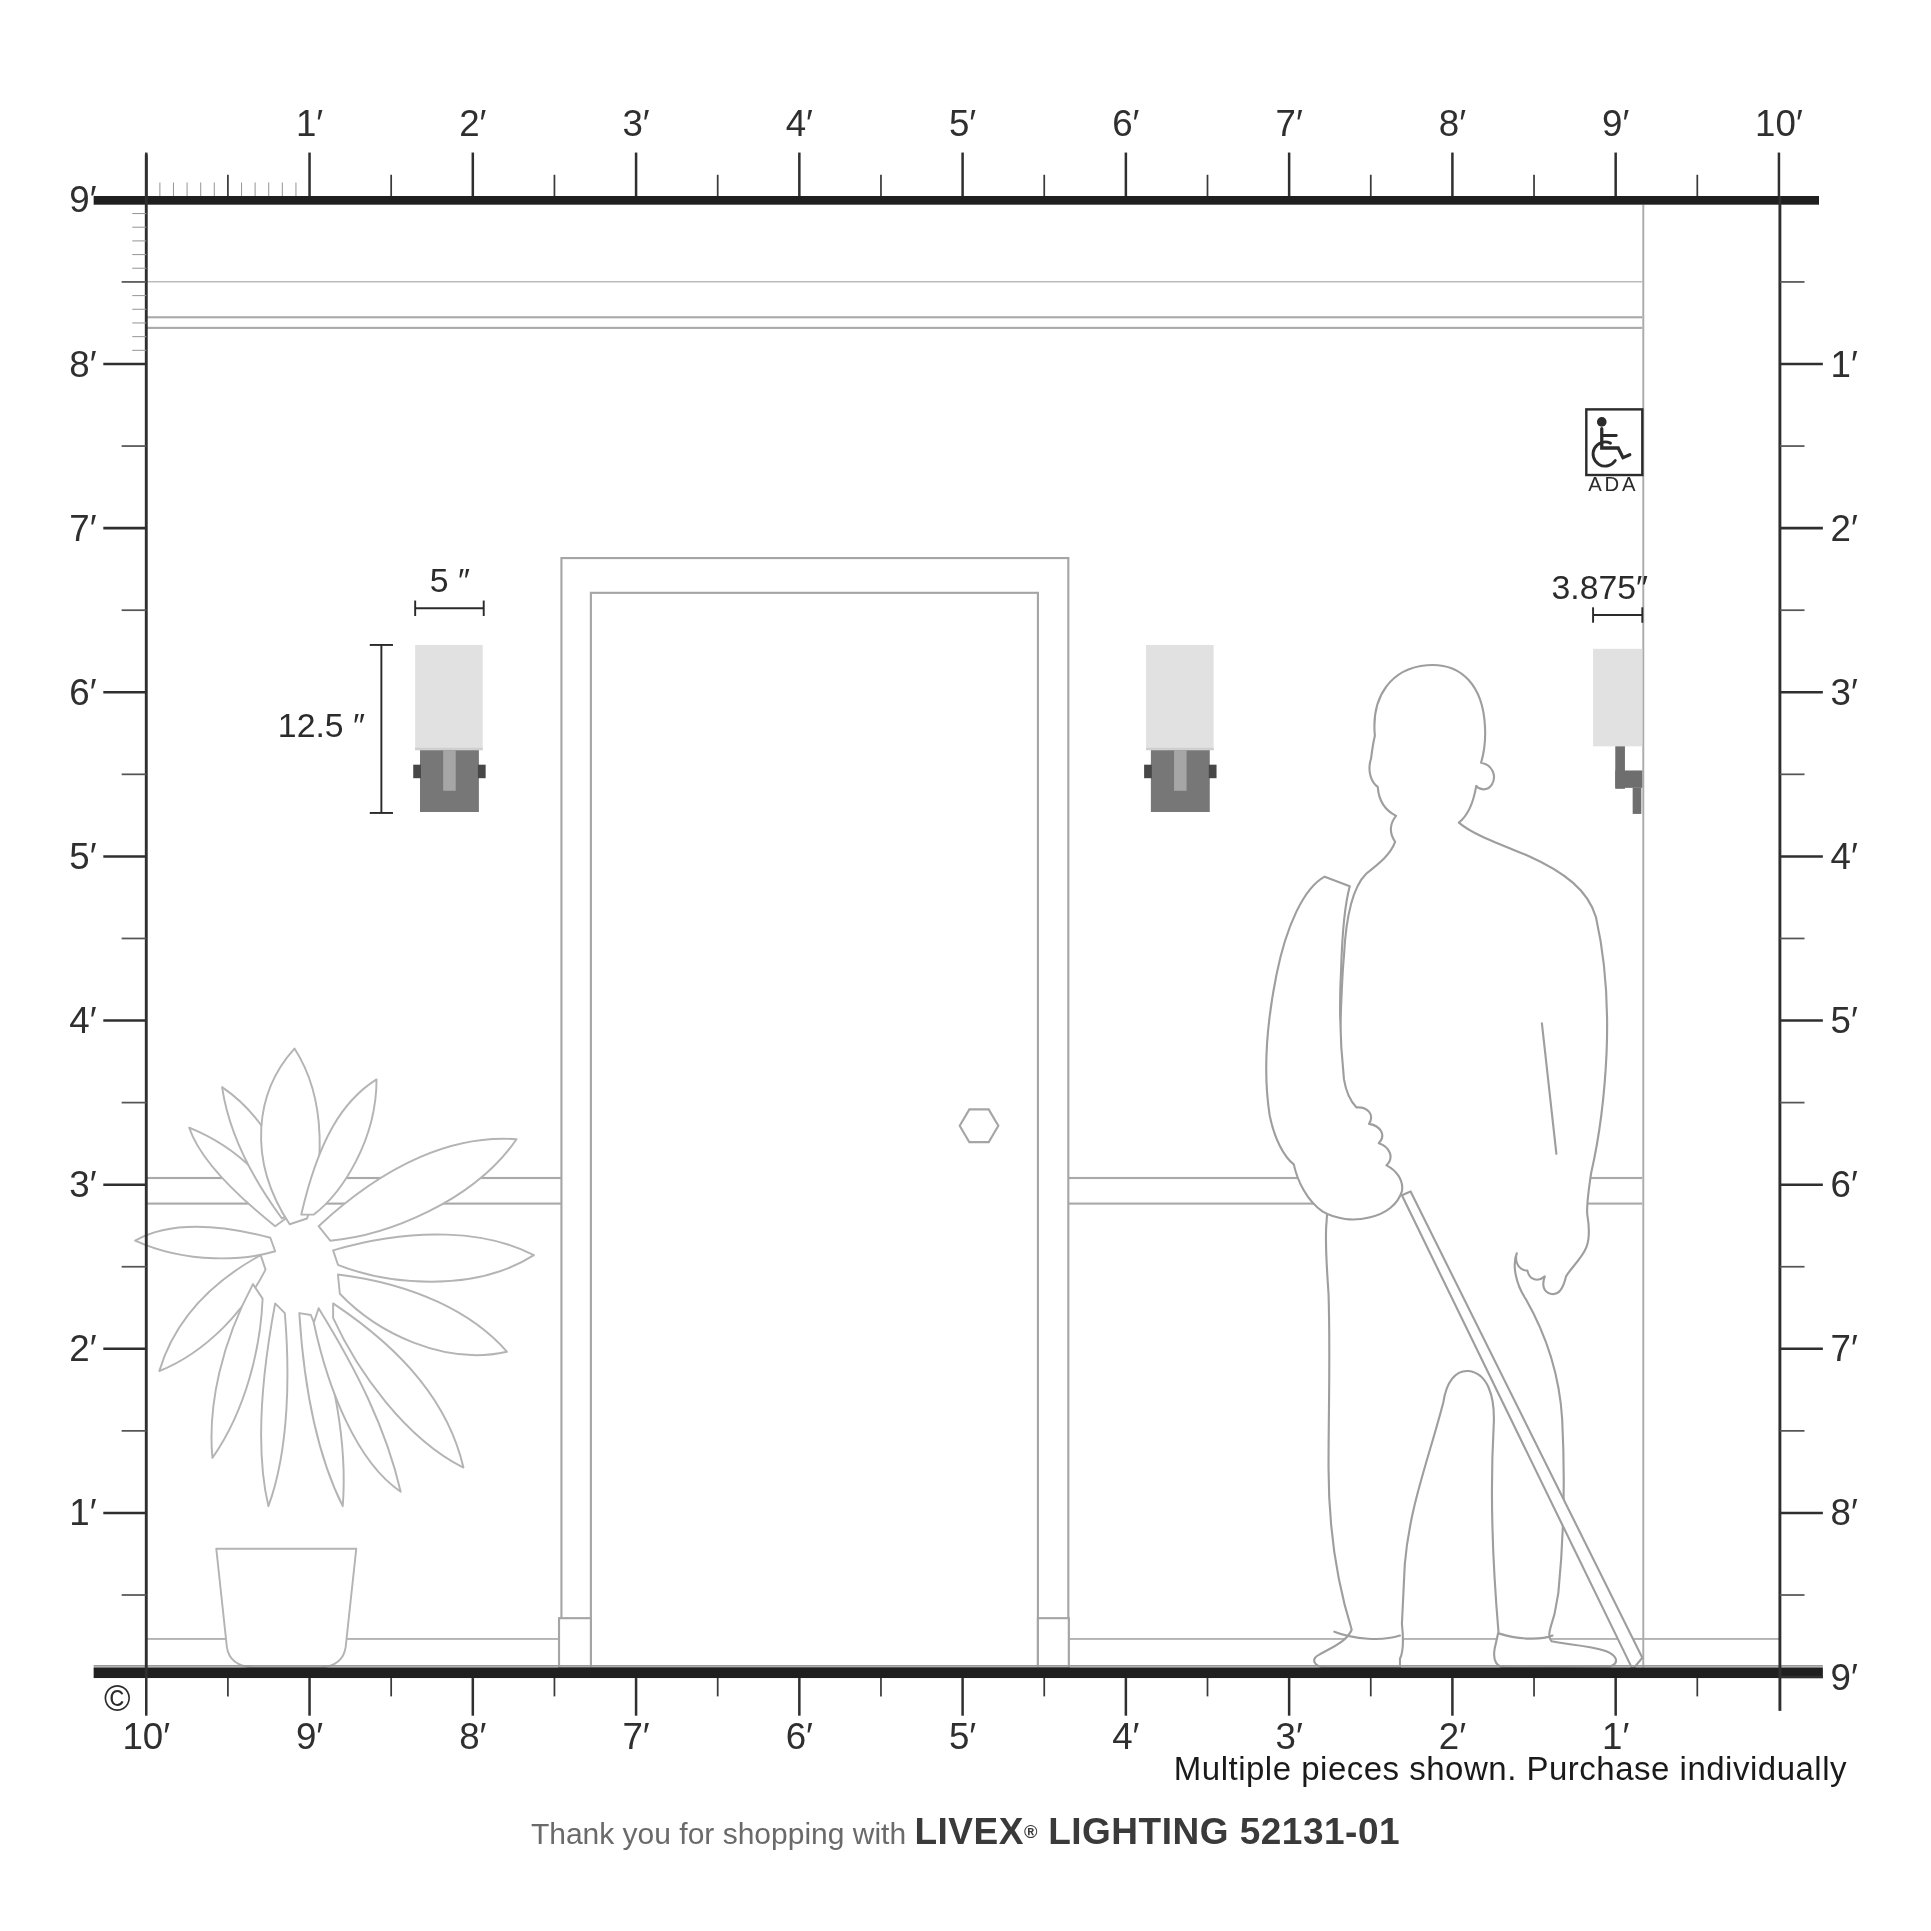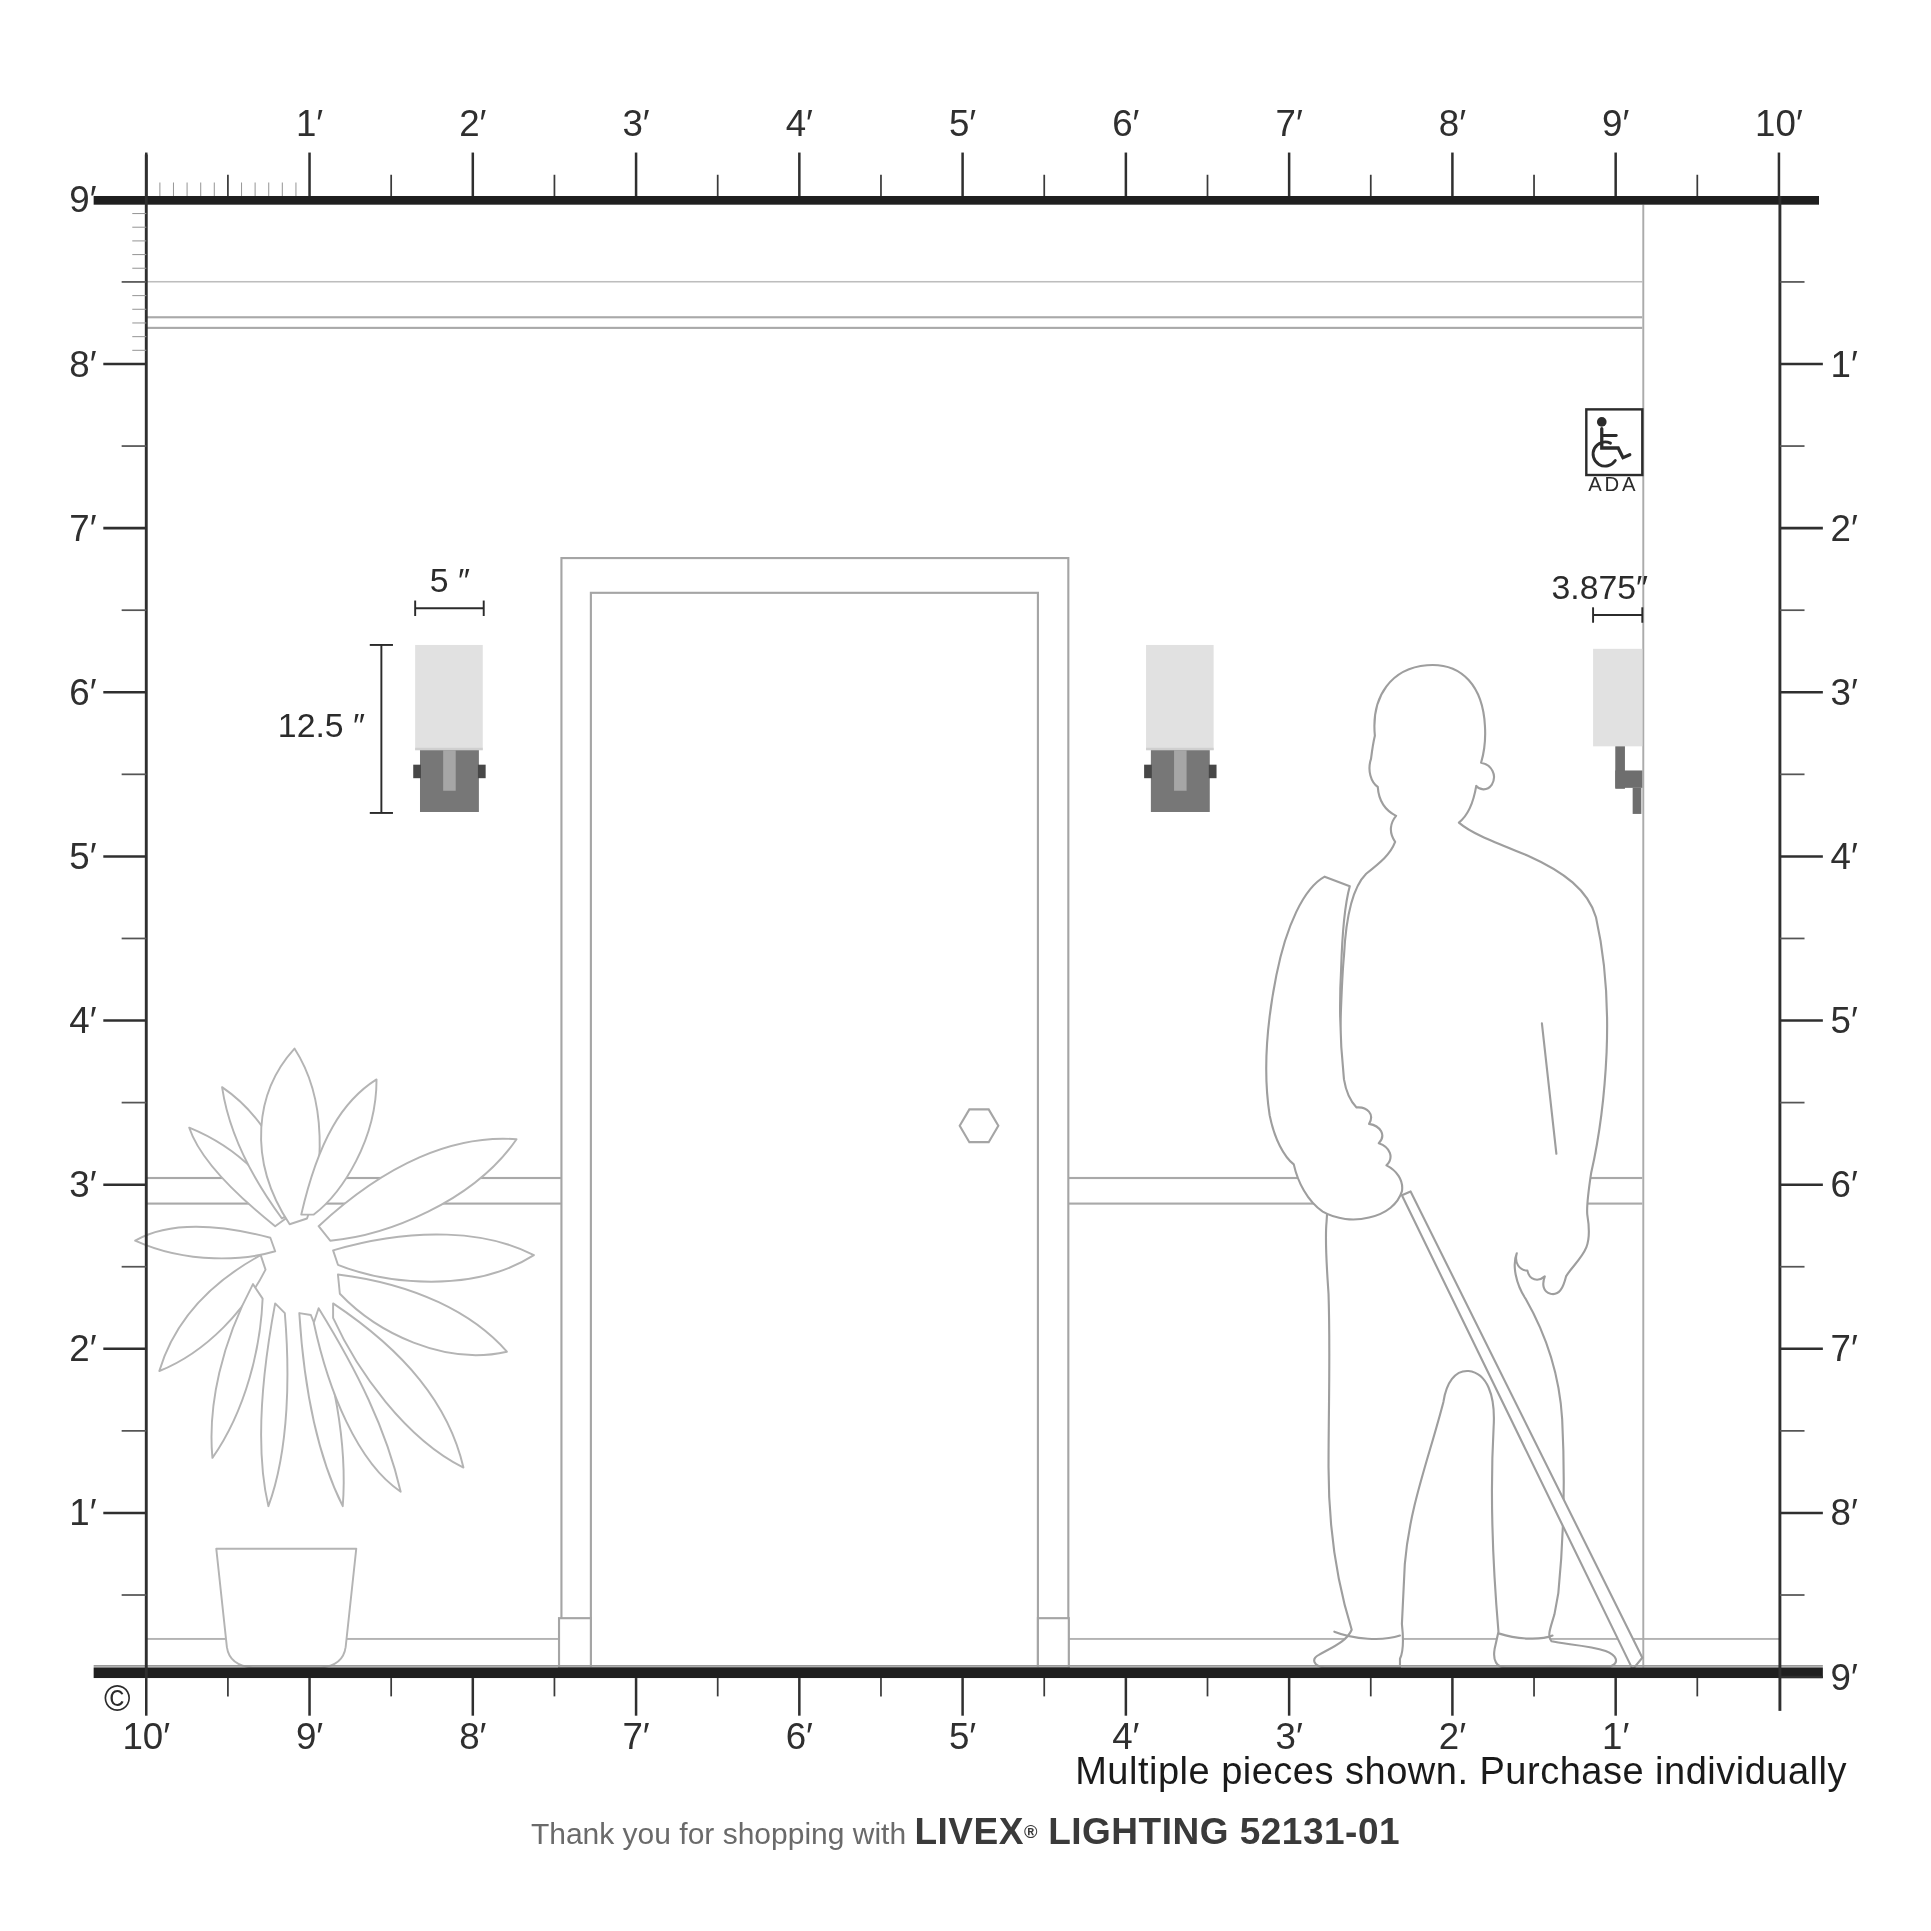--- a/index.html
+++ b/index.html
@@ -5,21 +5,21 @@
   html,body{margin:0;padding:0;background:#ffffff;}
   .stage{
     position:relative;width:1931px;height:1931px;background:#ffffff;overflow:hidden;
     font-family:"Liberation Sans",sans-serif;
   }
   svg{position:absolute;left:0;top:0;}
   .ruler-label{font-family:"Liberation Sans",sans-serif;font-size:38px;fill:#2f2f2f;}
   .dim-text{font-family:"Liberation Sans",sans-serif;font-size:35px;fill:#2b2b2b;}
   .ada-text{font-family:"Liberation Sans",sans-serif;font-size:21px;fill:#2b2b2b;letter-spacing:3px;}
   .copyright{position:absolute;left:104px;top:1678px;font-size:36px;color:#2b2b2b;}
-  .note{position:absolute;right:84px;top:1750px;font-size:38px;color:#1a1a1a;letter-spacing:0.5px;}
+  .note{position:absolute;right:84px;top:1750px;font-size:33px;color:#1a1a1a;letter-spacing:0.5px;}
   .thanks{position:absolute;left:0;top:1811px;width:1931px;text-align:center;color:#6a6a6a;}
   .thanks .prefix{font-size:30px;color:#6a6a6a;}
   .thanks .brand{font-size:37px;font-weight:700;color:#3a3a3a;letter-spacing:0.5px;}
   .thanks sup{font-size:18.3px;font-weight:700;color:#3a3a3a;}
   .thanks .suffix{font-size:37px;font-weight:700;color:#3a3a3a;letter-spacing:0.5px;}
 </style>
 </head>
 <body>
 
 <div class="stage">

